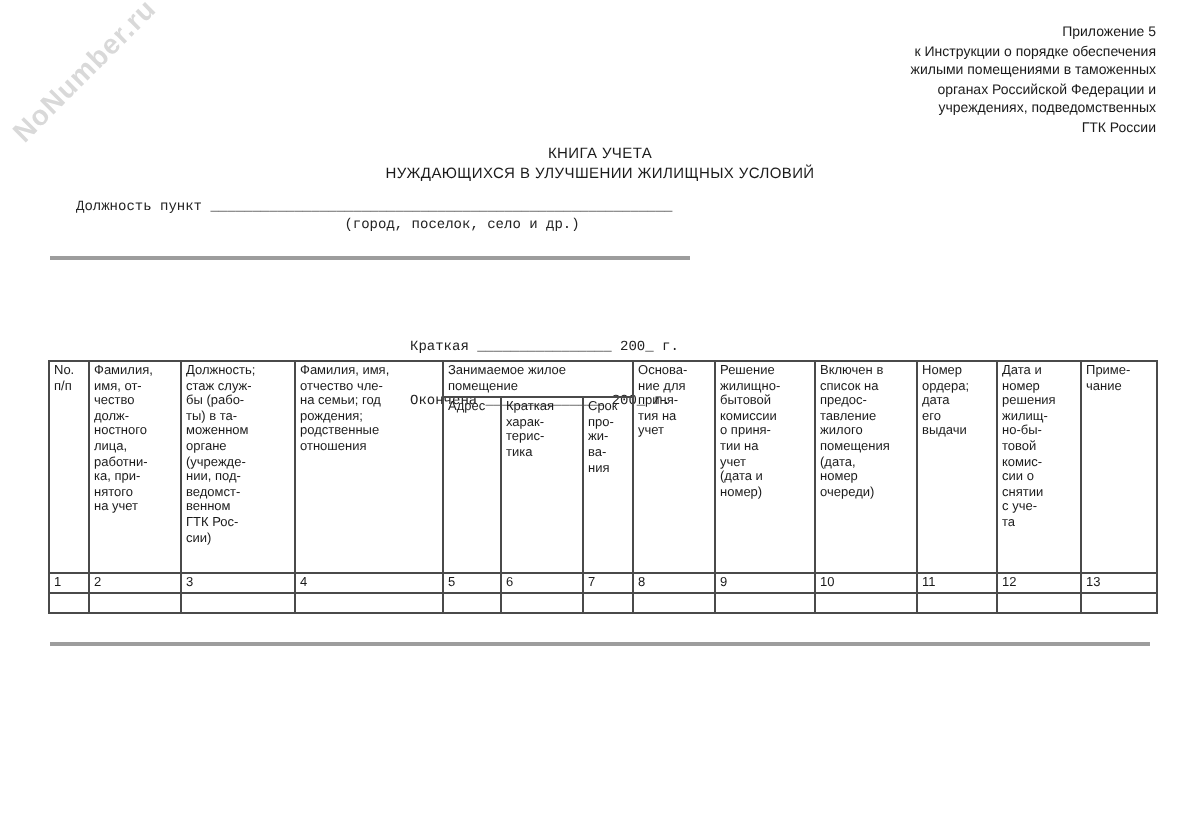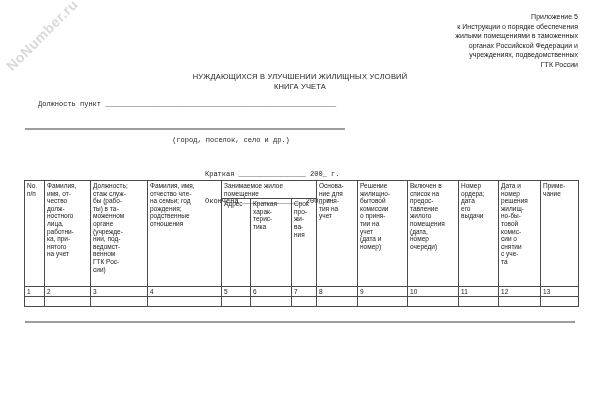--- a/index.html
+++ b/index.html
@@ -20,21 +20,21 @@
   }
 
   .doc-title {
     position:absolute; left:0; top:72px; width:600px;
     text-align:center; font-size:7.5px; line-height:9.5px; letter-spacing:.2px;
   }
 
   .mono { font-family:"Liberation Mono", monospace; font-size:7px; white-space:pre; color:#222; }
 
   .settlement-line { position:absolute; left:38px; top:100px; }
-  .settlement-hint { position:absolute; left:117px; top:109px; width:228px; text-align:center;margin-top:27px; }
+  .settlement-hint { position:absolute; left:117px; top:109px; width:228px; text-align:center; }
   .org-rule    { position:absolute; left:25px; top:128px; width:320px; height:2px; background:#9d9d9d; }
   .org-hint    { position:absolute; left:25px; top:132px; width:320px; text-align:center; }
   .dates-block { position:absolute; left:205px; top:151px; line-height:9.3px; }
   .bottom-rule { position:absolute; left:25px; top:321px; width:550px; height:2px; background:#9d9d9d; }
 
   table.reg {
     position:absolute; left:24px; top:180px;
     border-collapse:collapse; table-layout:fixed; width:554px;
     font-size:6.5px; line-height:7.6px;
   }
@@ -57,22 +57,22 @@
   <div class="appendix">
     <div>Приложение 5</div>
     <div>к Инструкции о порядке обеспечения</div>
     <div>жилыми помещениями в таможенных</div>
     <div>органах Российской Федерации и</div>
     <div>учреждениях, подведомственных</div>
     <div>ГТК России</div>
   </div>
 
   <div class="doc-title">
+    <div>КНИГА УЧЕТА</div>
     <div>НУЖДАЮЩИХСЯ В УЛУЧШЕНИИ ЖИЛИЩНЫХ УСЛОВИЙ</div>
-    <div>КНИГА УЧЕТА</div>
   </div>
 
   <div class="mono settlement-line"><span>Должность пункт </span><span>_______________________________________________________</span></div>
   <div class="mono settlement-hint">(город, поселок, село и др.)</div>
 
   <div class="org-rule"></div>
 
   <div class="mono dates-block">
     <div>Краткая ________________ 200_ г.</div>
     <div>Окончена ______________ 200_ г.</div>

